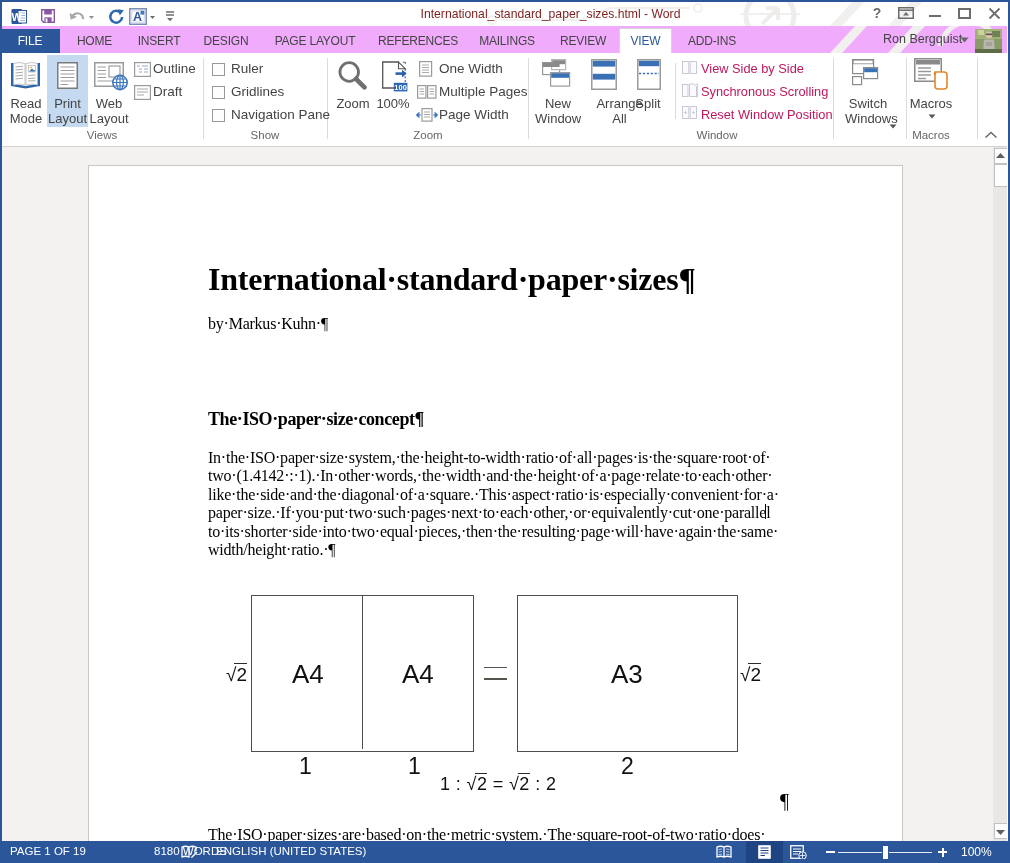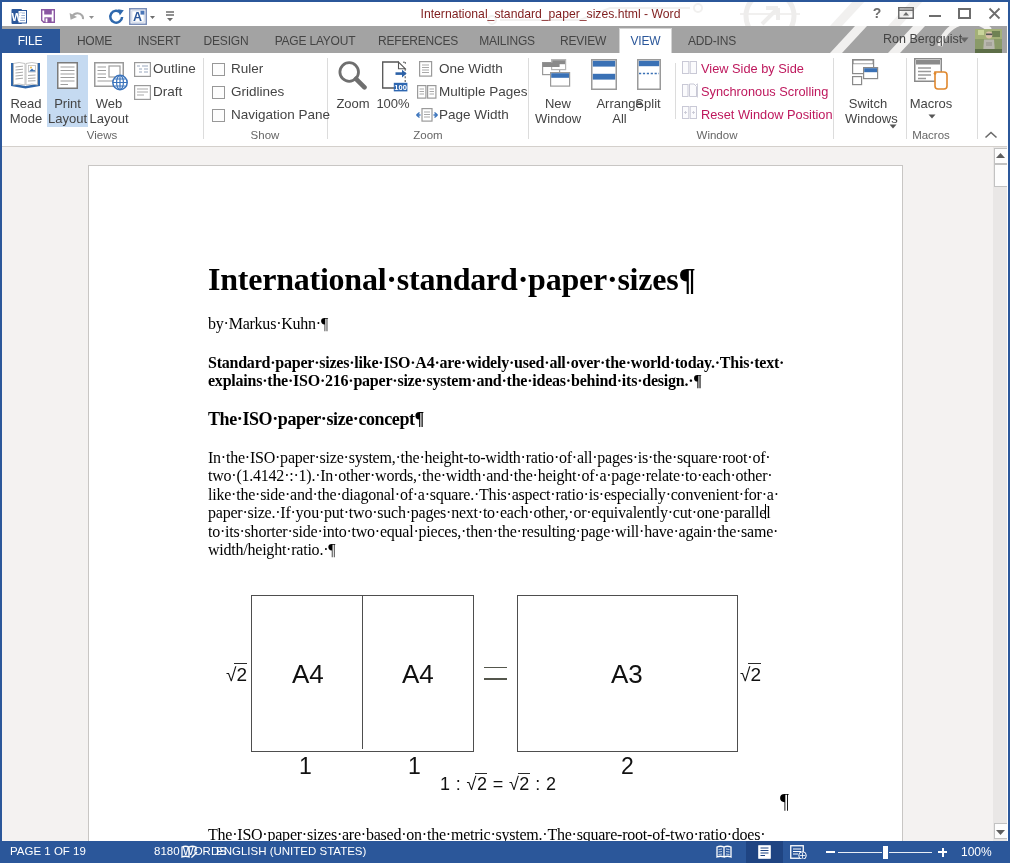--- a/index.html
+++ b/index.html
@@ -2,21 +2,21 @@
 <html><head>
 <meta charset="utf-8">
 <style>
 html,body{margin:0;padding:0;}
 body{width:1010px;height:863px;overflow:hidden;font-family:"Liberation Sans",sans-serif;position:relative;background:#fff;}
 .abs{position:absolute;}
 
 #win{position:absolute;left:0;top:0;width:1010px;height:863px;border-top:2px solid #2b579a;border-left:2px solid #2b579a;border-right:2px solid #2b579a;box-sizing:border-box;background:none;z-index:60;pointer-events:none;}
 #titlebar{position:absolute;left:0;top:0;width:1007px;height:26px;background:#fff;overflow:hidden;}
 #title{position:absolute;left:0;top:7px;width:1007px;text-align:center;font-size:12.2px;color:#7f1d1d;margin-left:47px;}
-#tabrow{position:absolute;left:0;top:26px;width:1007px;height:27px;background:#a3a3a3;}
+#tabrow{position:absolute;left:0;top:26px;width:1007px;height:27px;background:#f0abfc;}
 .tab{position:absolute;top:3px;height:24px;line-height:24px;font-size:12px;letter-spacing:-0.2px;color:#444;text-align:center;}
 #ribbon{position:absolute;left:0;top:53px;width:1007px;height:93px;background:#fff;border-bottom:1px solid #d4d0cc;box-sizing:content-box;}
 .gsep{position:absolute;top:5px;width:1px;height:81px;background:#dcdcdc;}
 .glabel{position:absolute;top:76px;font-size:11.5px;color:#666;width:120px;text-align:center;}
 .blabel{position:absolute;font-size:13px;color:#444;text-align:center;line-height:15px;}
 .slabel{position:absolute;font-size:13.5px;color:#444;}
 .dislabel{position:absolute;font-size:12.8px;color:#be185d;}
 .chk{position:absolute;width:11px;height:11px;background:#fdfdfd;border:1px solid #989898;}
 
 #docarea{position:absolute;left:0;top:147px;width:1007px;height:694px;background:#f4f2f1;overflow:hidden;}
@@ -320,21 +320,20 @@
       <path d="M0.5 0.5 L7.5 0.5 L4 4.5 Z" fill="#555"></path>
     </svg>
  <svg class="abs" style="left:984px;top:78px;" width="14" height="8" viewBox="0 0 14 8">
       <path d="M1.5 6.5 L7 1.5 L12.5 6.5" fill="none" stroke="#6a6a6a" stroke-width="1.6"></path>
     </svg>
 </div>
 <div id="docarea">
  <div id="page"></div>
  <div class="ser abs" style="left:208px;top:114.4px;font-size:32px;font-weight:bold;line-height:36px;text-align:right;">International·standard·paper·sizes¶</div>
  <div class="ser abs" style="left:208px;top:167.9px;font-size:16px;line-height:18.56px;">by·Markus·Kuhn·¶</div>
- <div class="ser abs" style="left:208px;top:206.6px;font-size:16px;font-weight:bold;line-height:18.56px;">Standard·paper·sizes·like·ISO·A4·are·widely·used·all·over·the·world·today.·This·text·<br>explains·the·ISO·216·paper·size·system·and·the·ideas·behind·its·design.·¶</div>
  <div class="ser abs" style="left:208px;top:261.5px;font-size:18px;font-weight:bold;line-height:20px;letter-spacing:-0.4px;">The·ISO·paper·size·concept¶</div>
  <div class="ser abs" style="left:208px;top:301.6px;font-size:16px;line-height:18.56px;">In·the·ISO·paper·size·system,·the·height-to-width·ratio·of·all·pages·is·the·square·root·of·<br>two·(1.4142·:·1).·In·other·words,·the·width·and·the·height·of·a·page·relate·to·each·other·<br>like·the·side·and·the·diagonal·of·a·square.·This·aspect·ratio·is·especially·convenient·for·a·<br>paper·size.·If·you·put·two·such·pages·next·to·each·other,·or·equivalently·cut·one·parallel<br>to·its·shorter·side·into·two·equal·pieces,·then·the·resulting·page·will·have·again·the·same·<br>width/height·ratio.·¶</div>
  <div class="abs" style="left:765px;top:357px;width:1px;height:15px;background:#000;"></div>
 
  <div class="abs" style="left:251px;top:448px;width:221px;height:155px;border:1.5px solid #4e4e4e;background:#fff;"></div>
  <div class="abs" style="left:361.5px;top:449px;width:1.5px;height:153px;background:#4e4e4e;"></div>
  <div class="abs" style="left:517px;top:448px;width:219px;height:155px;border:1.5px solid #4e4e4e;background:#fff;"></div>
  <div class="san abs" style="left:292px;top:511.5px;font-size:26px;color:#111;">A4</div>
  <div class="san abs" style="left:402px;top:511.5px;font-size:26px;color:#111;">A4</div>
  <div class="san abs" style="left:611px;top:511.5px;font-size:26px;color:#111;">A3</div>

